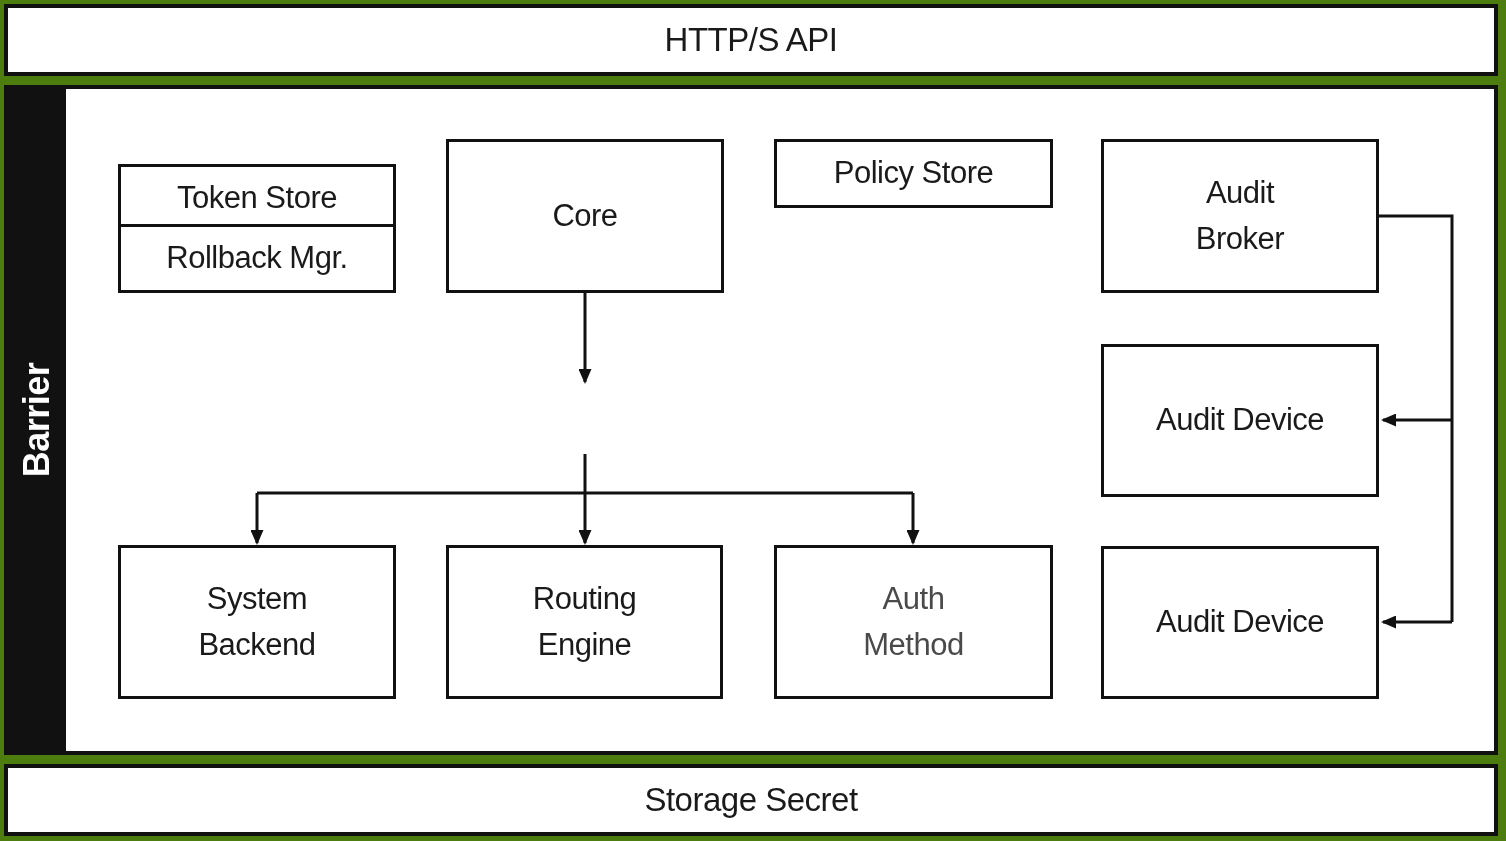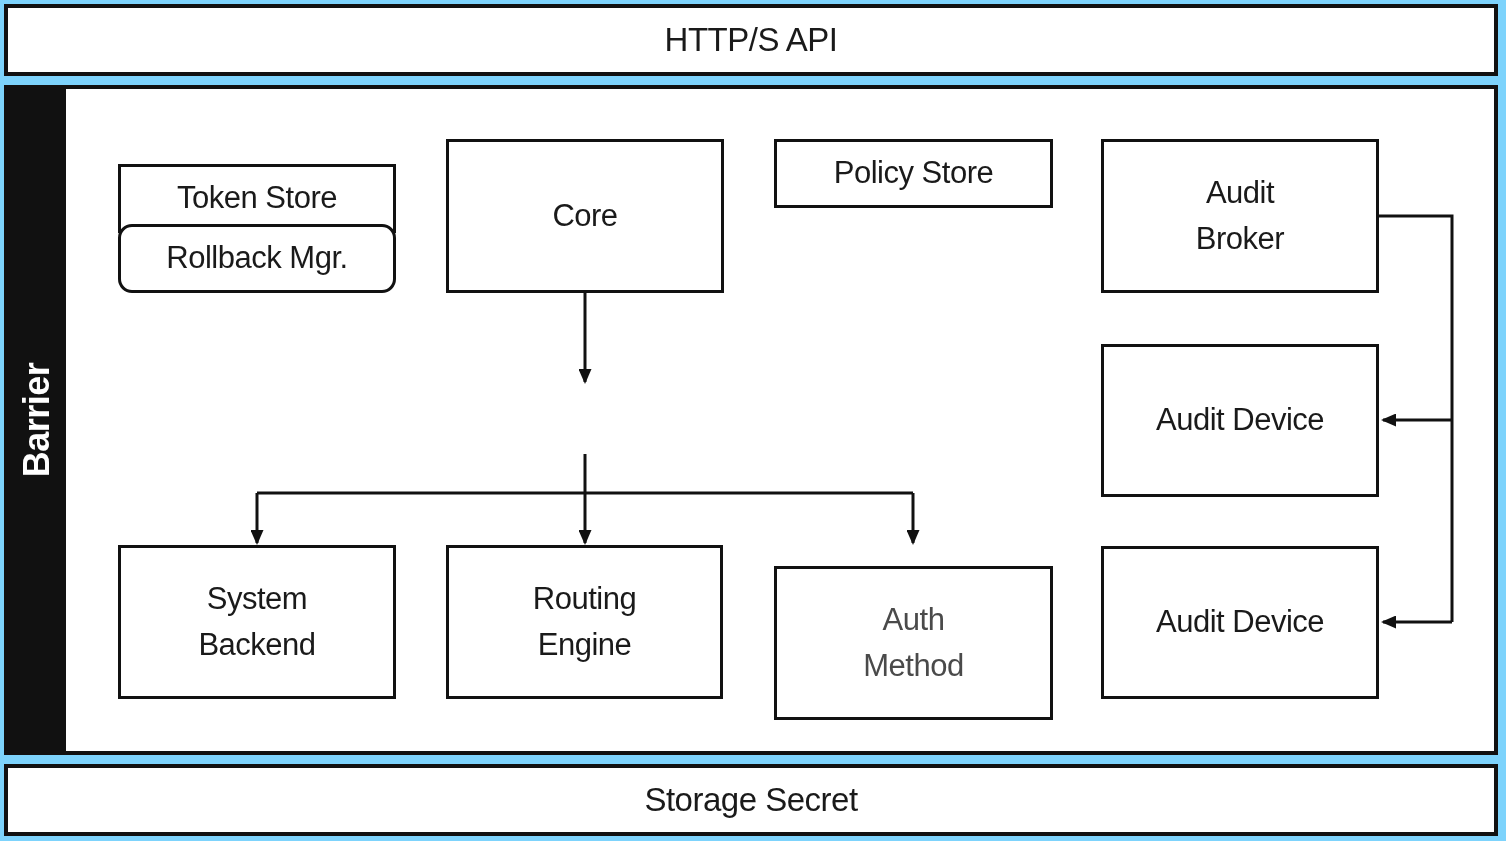--- a/index.html
+++ b/index.html
@@ -1,21 +1,21 @@
 <!DOCTYPE html>
 <html><head>
 <meta charset="utf-8">
 <style>
   * { margin: 0; padding: 0; box-sizing: border-box; }
   html, body { background: #ffffff; }
   .canvas {
     position: relative;
     width: 1506px;
     height: 841px;
-    background: #7dd3fc;
+    background: #4d7c0f;
     font-family: "Liberation Sans", sans-serif;
     color: #1a1a1a;
     overflow: hidden;
   }
   .hbar {
     position: absolute;
     left: 4px;
     width: 1494px;
     height: 72px;
     border: 4px solid #111111;
@@ -65,30 +65,30 @@
     justify-content: center;
     text-align: center;
     font-size: 31px;
     letter-spacing: -0.5px;
     line-height: 1.5;
     white-space: pre-line;
   }
   .node.muted { color: #4a4a4a; }
   
   .n-token      { left: 118px;  top: 139px; width: 278px; height: 69px; margin-top: 25px;  }
-  .n-rollback   { left: 118px;  top: 224px; width: 278px; height: 69px; border-radius: 14px;  }
+  .n-rollback   { left: 118px;  top: 224px; width: 278px; height: 69px;  }
   .n-core       { left: 446px;  top: 139px; width: 278px; height: 154px; }
   .n-policy     { left: 774px;  top: 139px; width: 279px; height: 69px;  }
   .n-expiration { left: 774px;  top: 224px; width: 279px; height: 69px;  }
   .n-broker     { left: 1101px; top: 139px; width: 278px; height: 154px; }
   .n-pathrout   { left: 118px;  top: 384px; width: 935px; height: 70px;  }
   .n-auditdev1  { left: 1101px; top: 344px; width: 278px; height: 153px; }
   .n-sysback    { left: 118px;  top: 545px; width: 278px; height: 154px; }
   .n-secreteng  { left: 446px;  top: 545px; width: 277px; height: 154px; }
-  .n-authmeth   { left: 774px;  top: 566px; width: 279px; height: 154px; }
+  .n-authmeth   { left: 774px;  top: 545px; width: 279px; height: 154px; }
   .n-auditdev2  { left: 1101px; top: 546px; width: 278px; height: 153px; }
   .connectors {
     position: absolute;
     left: 0;
     top: 0;
     width: 1506px;
     height: 841px;
     pointer-events: none;
   }
 </style>

